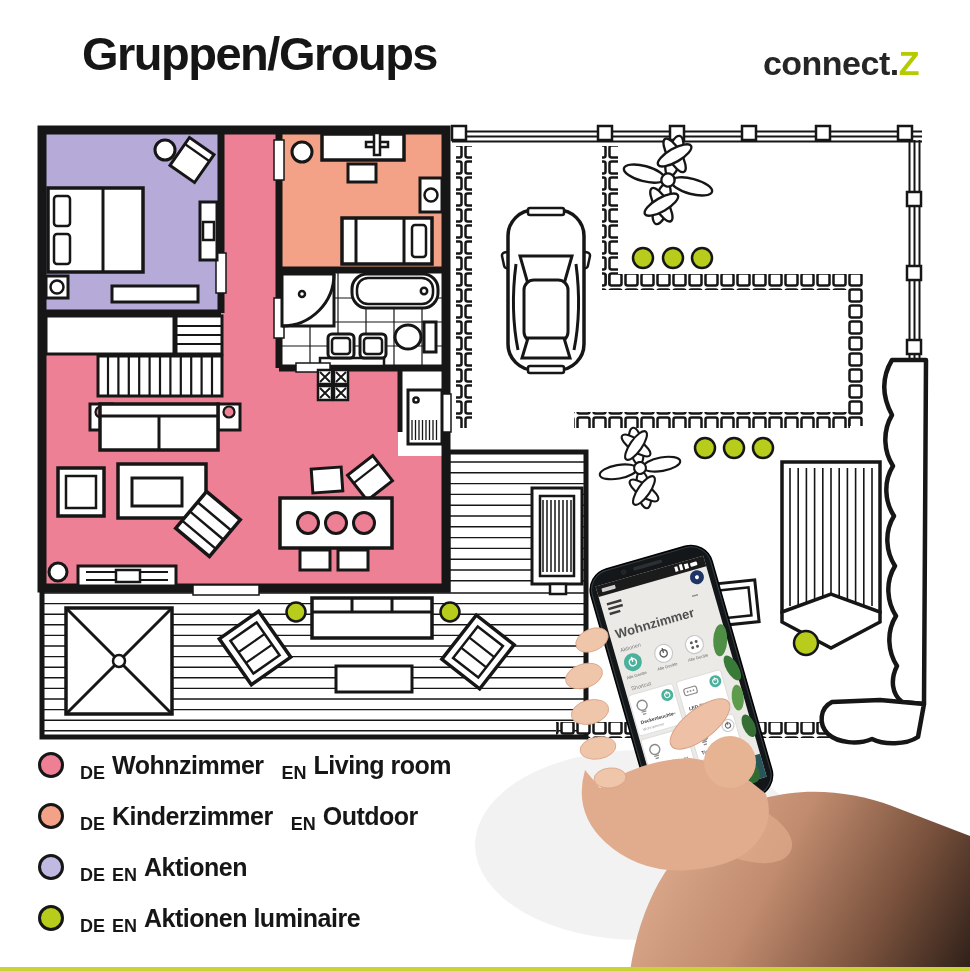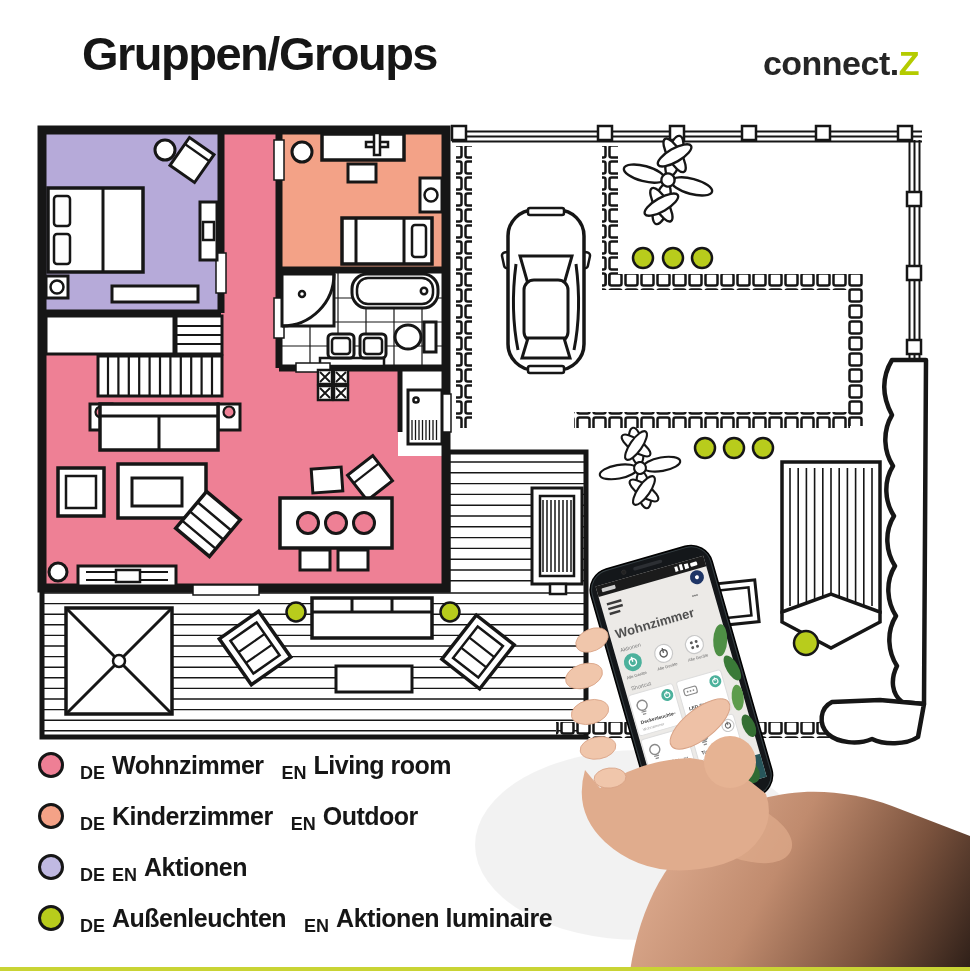--- a/index.html
+++ b/index.html
@@ -502,20 +502,19 @@
       </svg>
       <span class="lg-lang">DE</span>
       <span class="lg-lang">EN</span>
       <span class="lg-name">Aktionen</span>
     </div>
     <div class="lg-row">
       <svg class="lg-dot" width="30" height="30">
         <circle cx="15" cy="15" r="11.5" stroke="#161616" stroke-width="3" fill="#b8cc1c"></circle>
       </svg>
       <span class="lg-lang">DE</span>
-      <span class="lg-name">Außenleuchten</span>
       <span class="lg-lang">EN</span>
       <span class="lg-name">Aktionen luminaire</span>
     </div>
   </div>
 
   <div class="abs" id="bottom-rule"></div>
 </div>
 
 </body></html>

